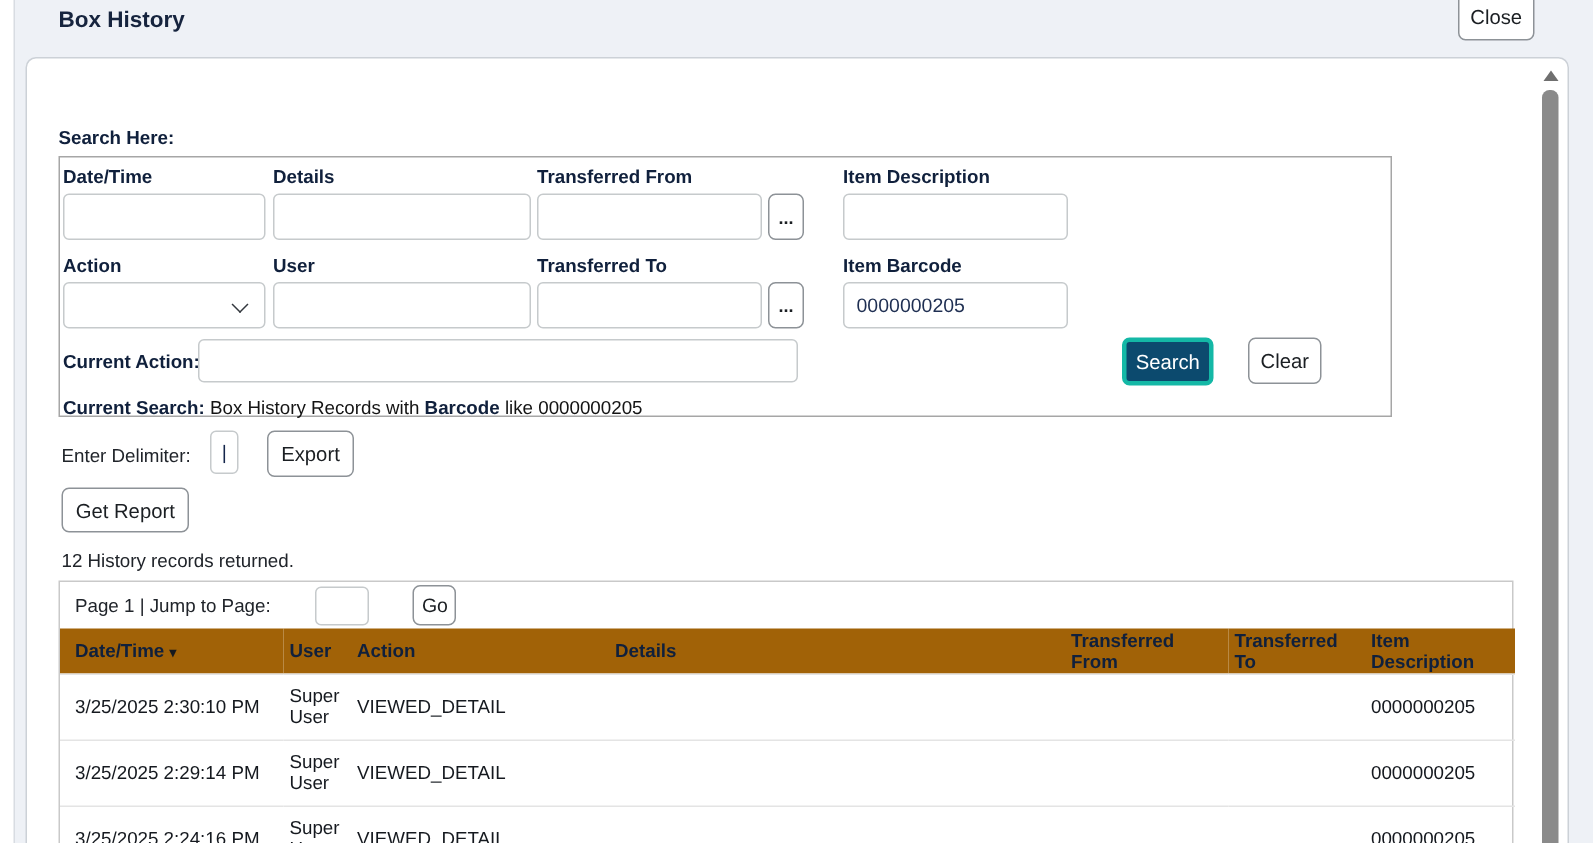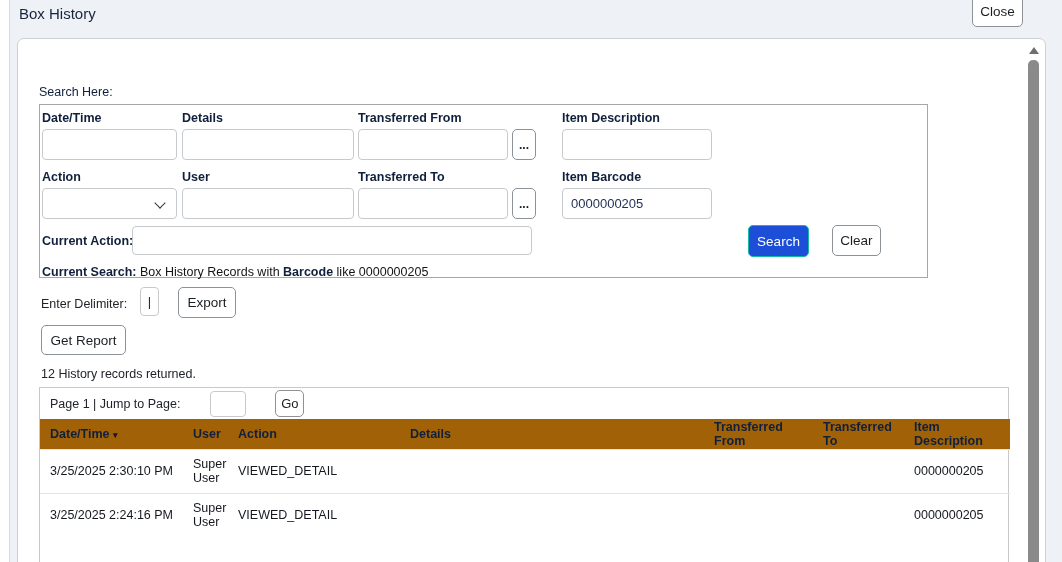--- a/index.html
+++ b/index.html
@@ -5,54 +5,54 @@
   * { margin:0; padding:0; box-sizing:border-box; }
   html,body { width:1062px; height:562px; overflow:hidden; }
   body {
     font-family:"Liberation Sans", sans-serif;
     background:#eef1f6;
     color:#1b1f28;
     font-size:12.5px;
     position:relative;
   }
   .left-strip { position:absolute; left:0; top:0; width:10px; height:562px; background:#ffffff; border-right:1px solid #d8dce2; }
-  .page-title { position:absolute; left:19px; top:5px; font-size:15px; font-weight:normal; color:#16243e; }
+  .page-title { position:absolute; left:39px; top:5px; font-size:15px; font-weight:bold; color:#16243e; }
   .btn {
     display:inline-flex; align-items:center; justify-content:center;
     background:#ffffff; border:1px solid #8d9297; border-radius:5px;
     color:#1b1f23; font-size:13.5px; cursor:pointer;
     font-family:"Liberation Sans", sans-serif;
   }
   .close-btn { position:absolute; left:972px; top:-5px; width:51px; height:32px; }
   .panel {
     position:absolute; left:17px; top:38px; width:1029px; height:600px;
     background:#ffffff; border:1px solid #ccd1d7; border-radius:7px;
   }
   
   .scrollbar { position:absolute; top:4px; right:5px; width:12px; height:592px; }
   .scroll-up { position:absolute; top:4px; left:1px; width:0; height:0;
     border-left:5px solid transparent; border-right:5px solid transparent; border-bottom:7px solid #6f6f6f; }
   .scroll-thumb { position:absolute; top:17px; left:0; width:11px; height:570px; background:#8a8a8a; border-radius:5px; }
   
-  .search-heading { position:absolute; left:21px; top:46px; font-weight:normal; color:#10203c; }
+  .search-heading { position:absolute; left:21px; top:46px; font-weight:bold; color:#10203c; }
   .search-box { position:absolute; left:21px; top:65px; width:889px; height:174px; border:1px solid #a6a6a6; background:#fff; }
   .fld-label { position:absolute; font-weight:bold; color:#10203c; white-space:nowrap; }
   .tb {
     position:absolute; height:31px; border:1px solid #c6cacc; border-radius:4px;
     background:#fff; padding:0 8px; font-size:13px; color:#1f2f52;
     font-family:"Liberation Sans", sans-serif; outline:none;
   }
   .browse-btn { position:absolute; width:24px; height:31px; font-size:12px; font-weight:bold; border-radius:5px; }
   .select {
     position:absolute; height:31px; width:135px; border:1px solid #c6cacc; border-radius:4px;
     background:#fff; cursor:pointer;
   }
   .chevron { position:absolute; right:12px; top:10px; width:8px; height:8px;
     border-right:1.6px solid #33383e; border-bottom:1.6px solid #33383e; transform:rotate(45deg); }
-  .primary-btn { position:absolute; background:#1d4ed8; border:1px solid #14b8a6; color:#ffffff; border-radius:5px; }
+  .primary-btn { position:absolute; background:#0c4a6e; border:3px solid #14b8a6; color:#ffffff; border-radius:5px; }
   .current-search-line { position:absolute; left:2px; top:160px; font-size:12.5px; color:#141414; white-space:nowrap; }
   .bold { font-weight:bold; color:#10203c; }
   
   .delim-label { position:absolute; left:23px; top:258px; color:#20242a; }
   .delim-input { position:absolute; left:122px; top:248px; width:19px; height:29px; padding:0; text-align:center; color:#14254a; }
   .export-btn { position:absolute; left:160px; top:248px; width:58px; height:31px; }
   .report-btn { position:absolute; left:23px; top:286px; width:85px; height:30px; }
   .summary { position:absolute; left:23px; top:328px; color:#20242a; }
   
   .table-wrap { position:absolute; left:21px; top:348px; width:970px; height:250px; border:1px solid #c9c9c9; background:#fff; }
@@ -156,20 +156,29 @@
         <tr>
           <td>3/25/2025 2:30:10 PM</td>
           <td>Super User</td>
           <td>VIEWED_DETAIL</td>
           <td></td>
           <td></td>
           <td></td>
           <td>0000000205</td>
         </tr>
         <tr>
+          <td>3/25/2025 2:29:14 PM</td>
+          <td>Super User</td>
+          <td>VIEWED_DETAIL</td>
+          <td></td>
+          <td></td>
+          <td></td>
+          <td>0000000205</td>
+        </tr>
+        <tr>
           <td>3/25/2025 2:24:16 PM</td>
           <td>Super User</td>
           <td>VIEWED_DETAIL</td>
           <td></td>
           <td></td>
           <td></td>
           <td>0000000205</td>
         </tr>
       </tbody>
     </table>

